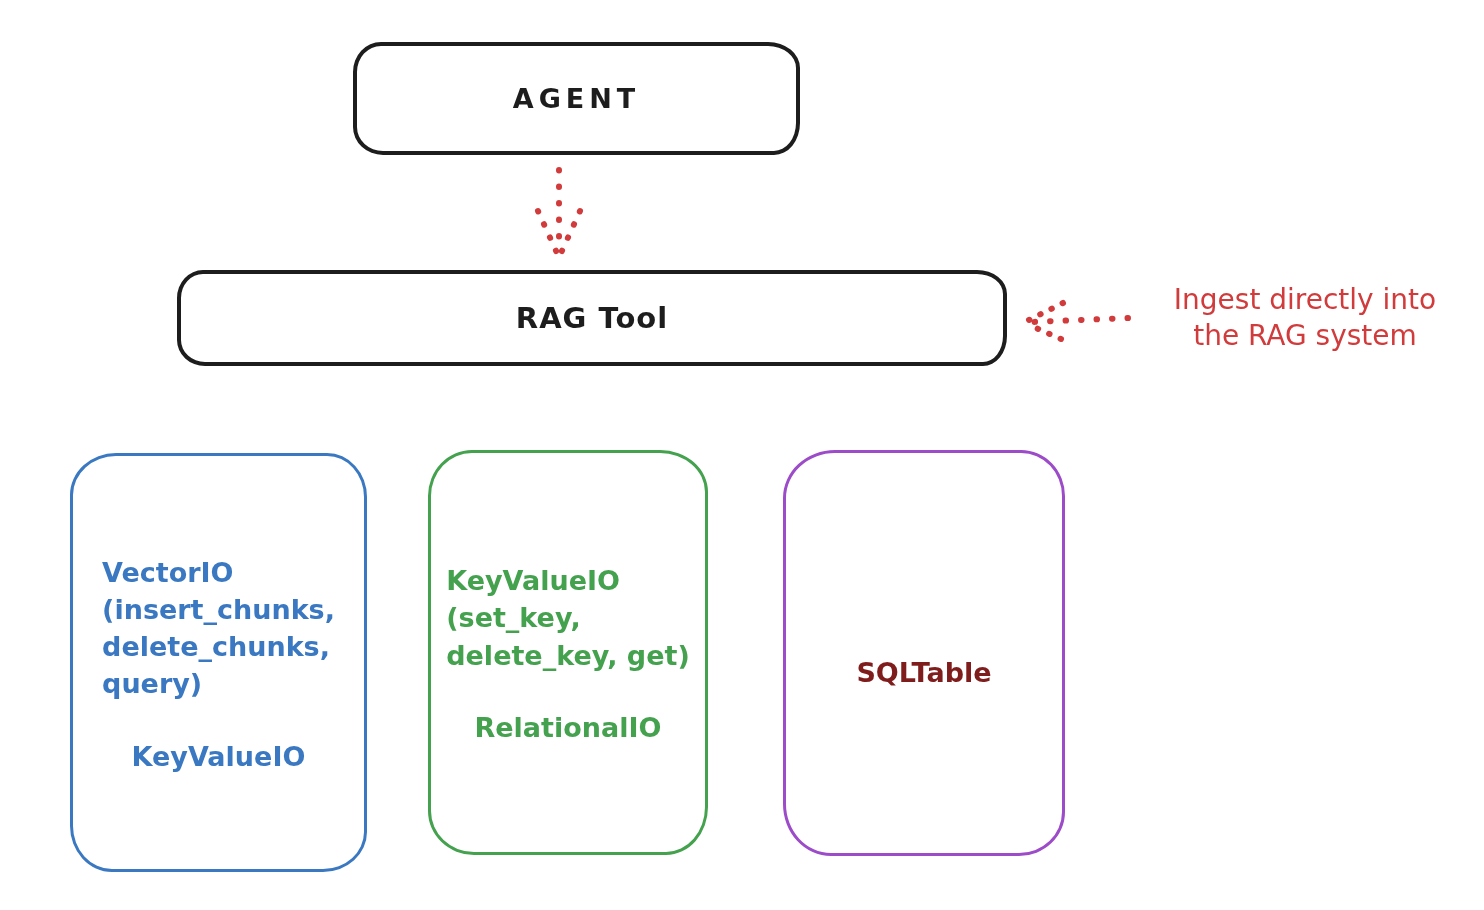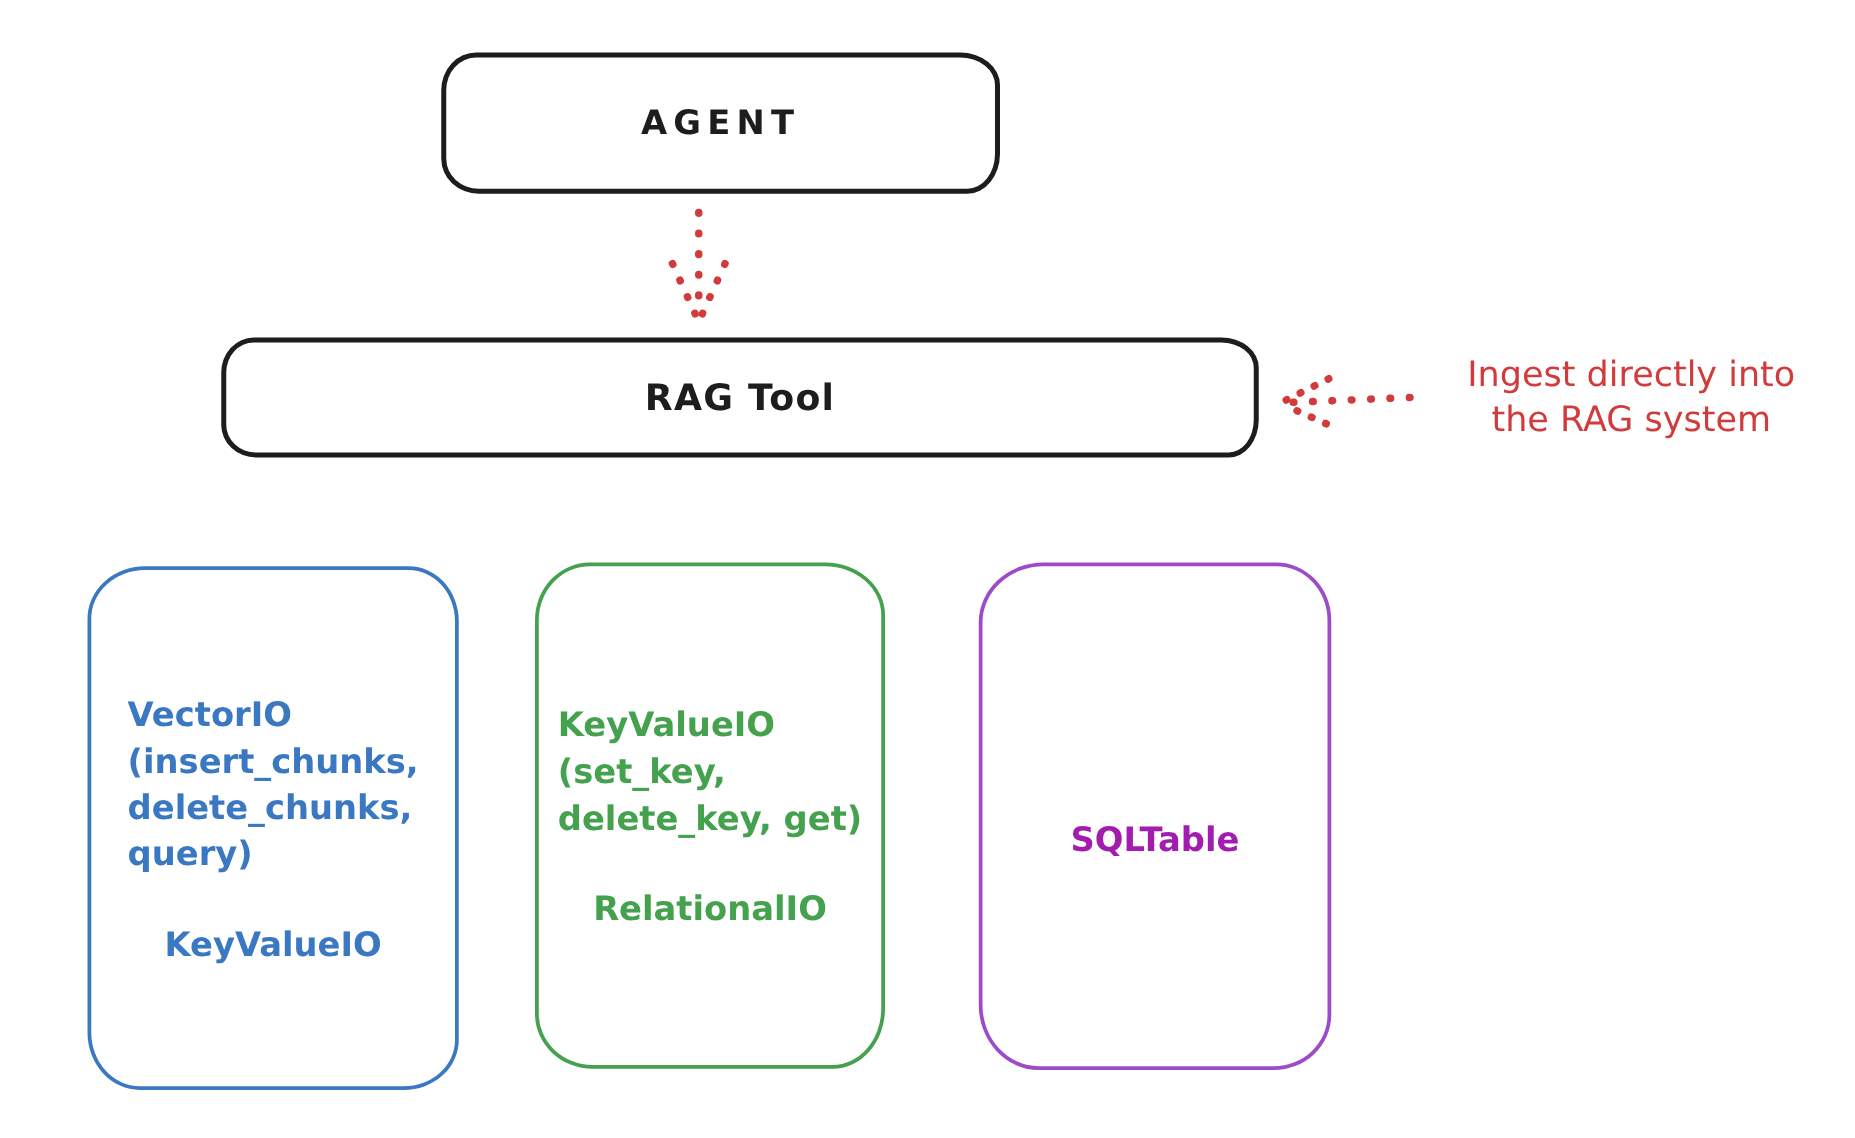--- a/index.html
+++ b/index.html
@@ -92,21 +92,21 @@
   </div>
 
   <div class="box io-box keyvalue-box" style="border-color: rgb(68, 161, 78);">
     <div class="methods" style="color: rgb(68, 161, 78);">KeyValueIO
 (set_key,
 delete_key, get)</div>
     <div class="index-label" style="color: rgb(68, 161, 78);">RelationalIO</div>
   </div>
 
   <div class="box io-box relational-box" style="border-color: rgb(156, 75, 201);">
-    <div class="index-label" style="color: #a21caf;">SQLTable</div>
+    <div class="index-label" style="color: #7f1d1d;">SQLTable</div>
   </div>
 
   <div class="annotation" style="color: rgb(209, 59, 59);">Ingest directly into
 the RAG system</div>
 
   <svg class="arrows" width="1484" height="910" viewBox="0 0 1484 910">
 
     <g fill="none" stroke-linecap="round">
       <path d="M559 170 L559 250" stroke-width="6" stroke-dasharray="0.5 16" style="stroke: rgb(209, 59, 59);"></path>
       <path d="M538 211 L557 253" stroke-width="6" stroke-dasharray="0.5 14" style="stroke: rgb(209, 59, 59);"></path>

